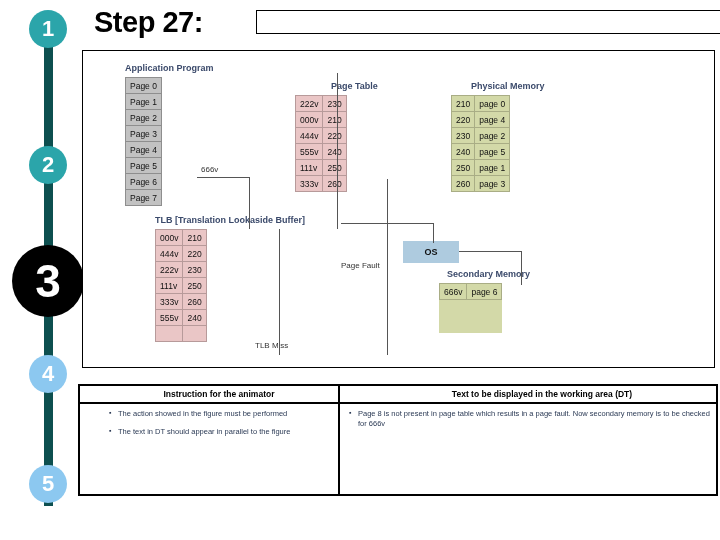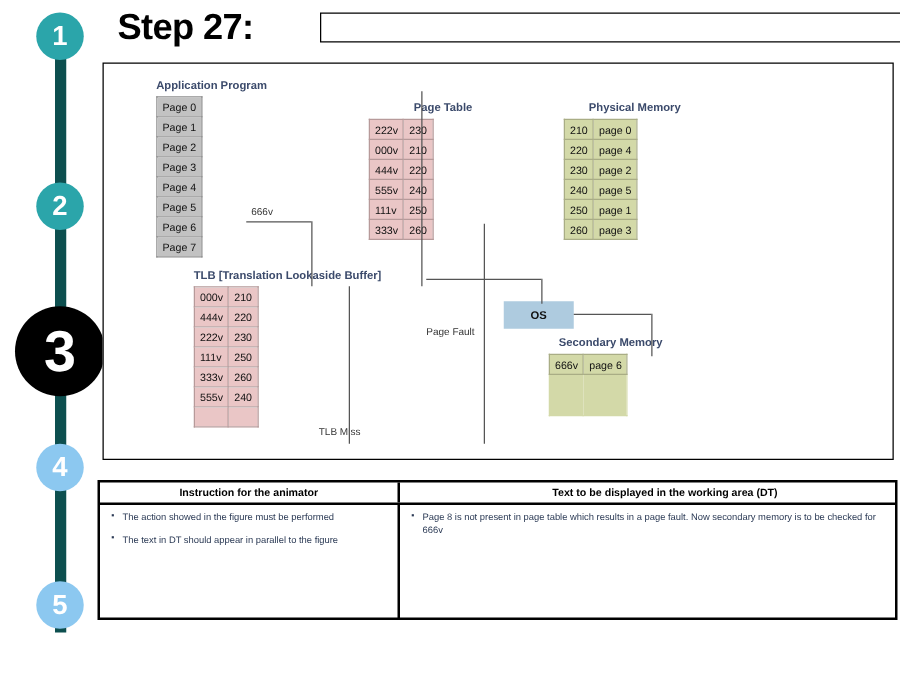--- a/index.html
+++ b/index.html
@@ -186,21 +186,21 @@
   }
   #bt-head {
     display: flex;
     height: 16px;
     border-bottom: 2px solid #000000;
   }
   #bt-body {
     display: flex;
     height: 92px;
   }
-  .bt-col-l { width: 238px; box-sizing: border-box; }
+  .bt-col-l { width: 238px; box-sizing: border-box; margin-left: 20px; }
   .bt-col-r { flex: 1; box-sizing: border-box; border-left: 2px solid #000000; padding-left: 28px; }
   .bt-h {
     display: flex;
     align-items: center;
     justify-content: center;
     font-size: 8.5px;
     font-weight: bold;
     color: #000000;
   }
   .bt-h.bt-col-r { border-left: 2px solid #000000; }

